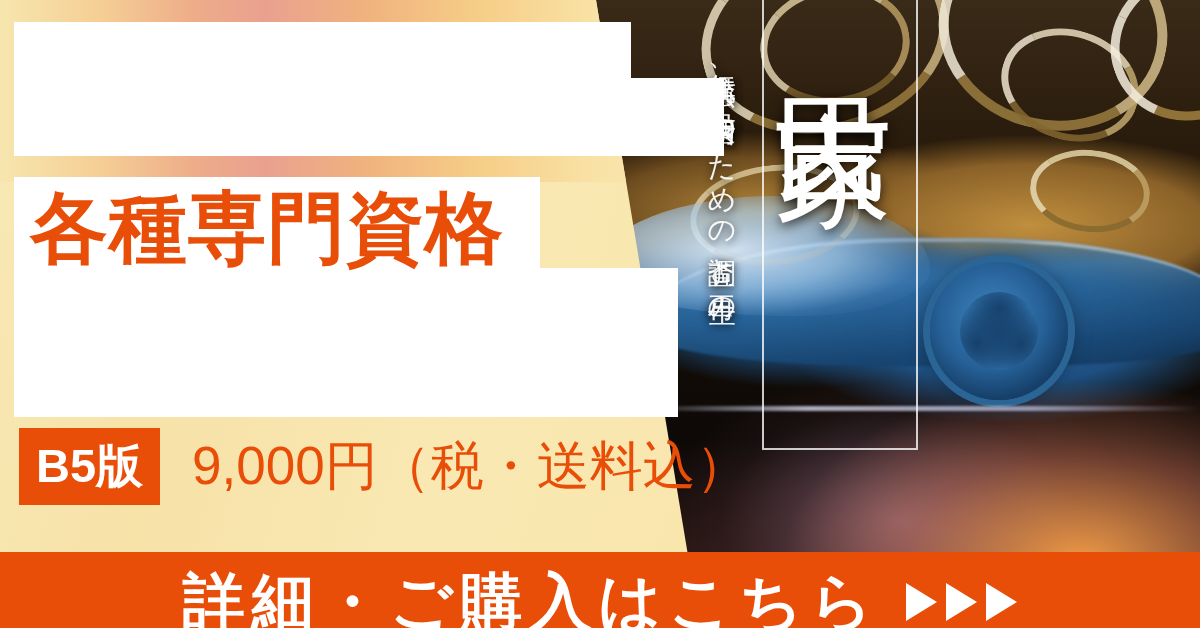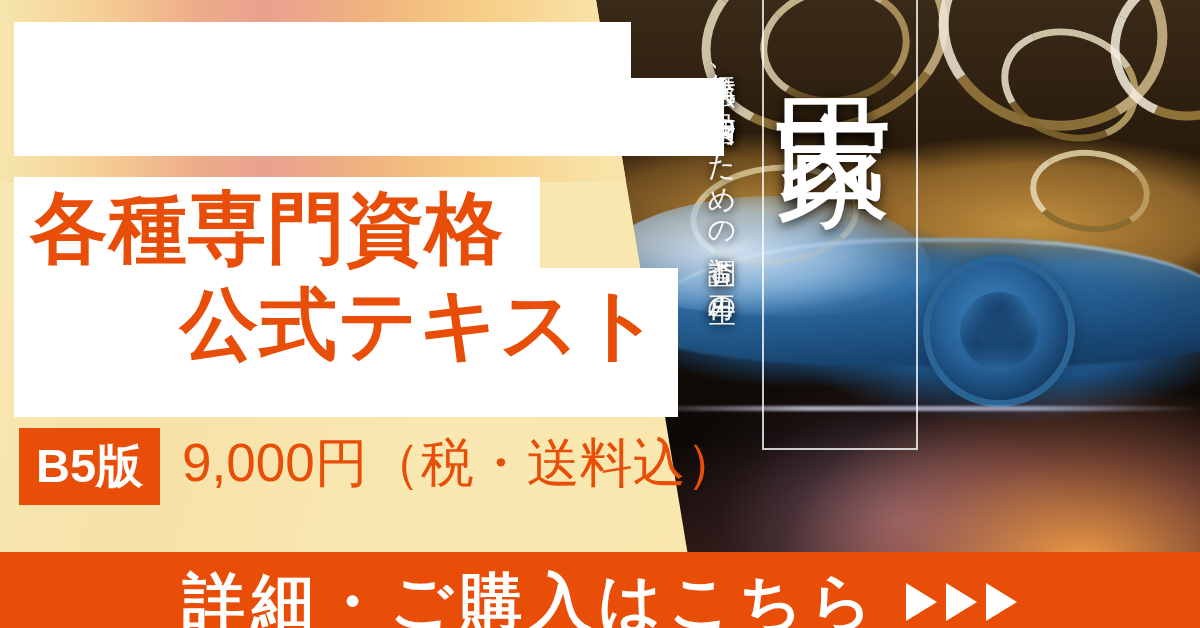--- a/index.html
+++ b/index.html
@@ -191,38 +191,38 @@
     white-space: nowrap;
     font-family: Liberation Mono, monospace;
   }
   .sub1 { left: 30px;  top: 195px; }
   .sub2 { left: 180px; top: 291px; }
 
   .price-row {
     position: absolute;
     left: 19px; top: 428px;
     display: flex;
-    align-items: flex-start;
+    align-items: center;
     height: 77px;
   }
   .badge {
     width: 141px;
     height: 77px;
     background: #e94e09;
     color: #ffffff;
     font-size: 47px;
     font-weight: bold;
     display: flex;
     align-items: center;
     justify-content: center;
     letter-spacing: 0px;
     white-space: nowrap;
   }
   .price {
-    margin-left: 22px;
+    margin-left: 32px;
     color: #e94e09;
     font-size: 53px;
     font-weight: normal;
     letter-spacing: 0px;
     white-space: nowrap;
   }
 
   
   .cta {
     position: absolute;
@@ -278,21 +278,20 @@
   <div class="cover-sub">伝統構法、古民家活用のための調査と再生の</div>
 
   <div class="cream"></div>
   <div class="cream-top-wash"></div>
 
   <div class="panel-a"></div>
   <div class="panel-b"></div>
 
 
   <div class="sub1">各種専門資格</div>
-  <div class="sub2">公式テキスト</div>
 
   <div class="price-row">
     <div class="badge">B5版</div>
     <div class="price">9,000円（税・送料込）</div>
   </div>
 
   <div class="cta">
     <span class="cta-text">詳細・ご購入はこちら</span>
     <span class="cta-arrows">
       <span class="arrow"></span>

